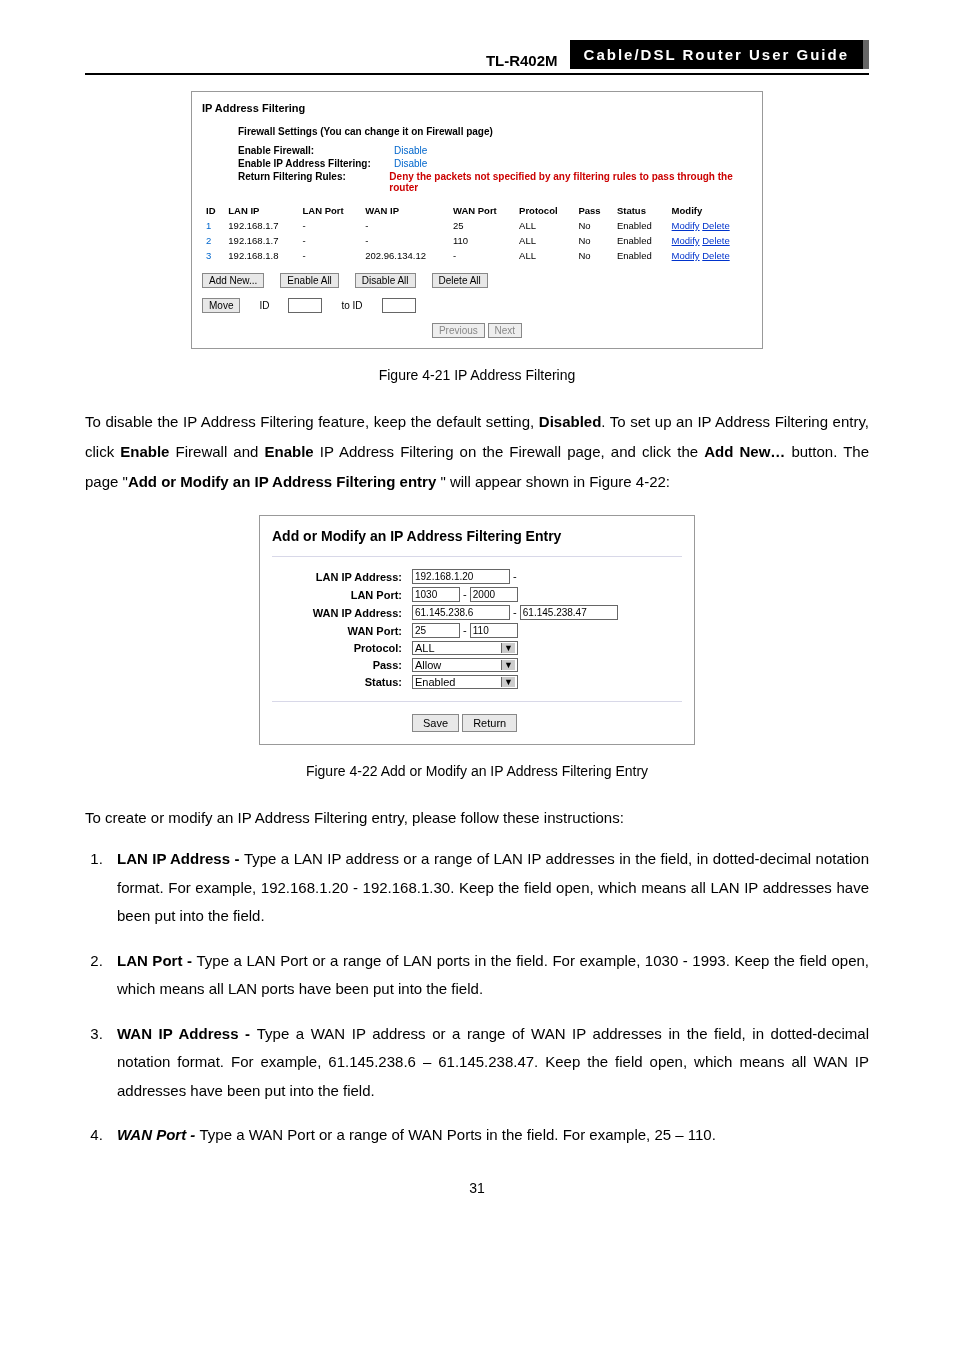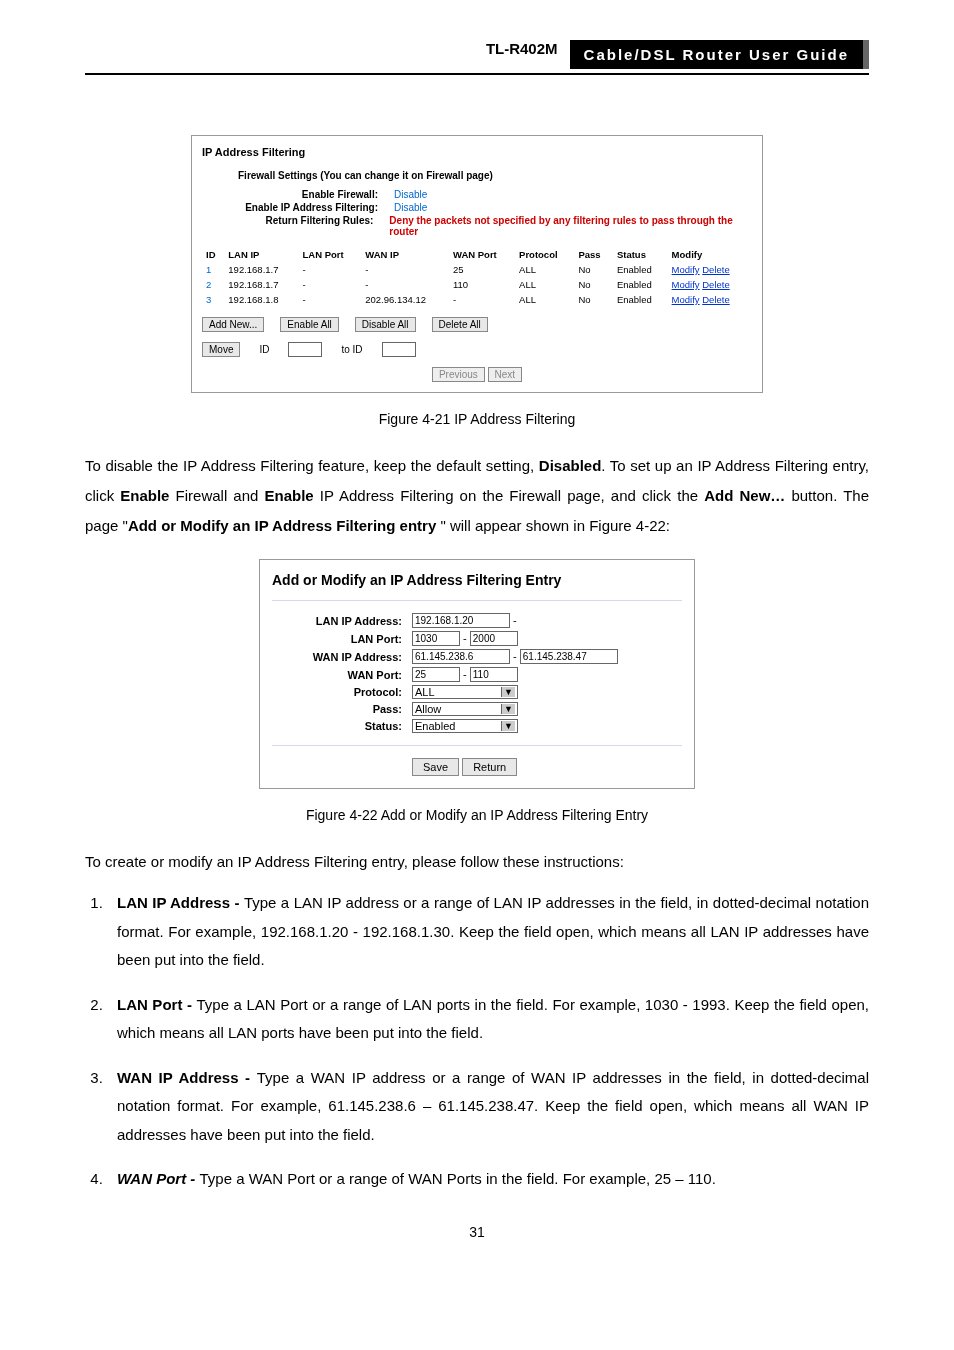--- a/index.html
+++ b/index.html
@@ -10,24 +10,24 @@
     color: #000;
     background: #fff;
     width: 954px;
   }
   .page {
     padding: 40px 85px 40px 85px;
   }
   .header-bar {
     display: flex;
     justify-content: flex-end;
-    align-items: flex-start;
+    align-items: flex-end;
     border-bottom: 2px solid #000;
     padding-bottom: 4px;
-    margin-bottom: 60px;
+    margin-bottom: 16px;
   }
   .header-model {
     font-weight: bold;
     font-size: 15px;
     margin-right: 12px;
   }
   .header-title {
     background: #000;
     color: #fff;
     font-weight: bold;
@@ -47,21 +47,21 @@
     font-weight: bold;
     font-size: 11px;
     margin: 2px 0 12px 0;
   }
   .settings-line {
     font-size: 10px;
     font-weight: bold;
     margin: 2px 0 8px 36px;
   }
   .kv-row { display: flex; margin: 2px 0 2px 36px; font-size: 10px; }
-  .kv-label { width: 140px; font-weight: bold; text-align: right; padding-right: 16px; }
+  .kv-label { width: 140px; font-weight: bold; text-align: left; padding-right: 16px; }
   .kv-val { color: #0066cc; }
   .kv-val-red { color: #cc0000; font-weight: bold; }
   table.filter {
     width: 100%;
     border-collapse: collapse;
     font-size: 9.5px;
     margin-top: 10px;
   }
   table.filter th { text-align: left; font-weight: bold; padding: 2px 4px; }
   table.filter td { padding: 2px 4px; }

